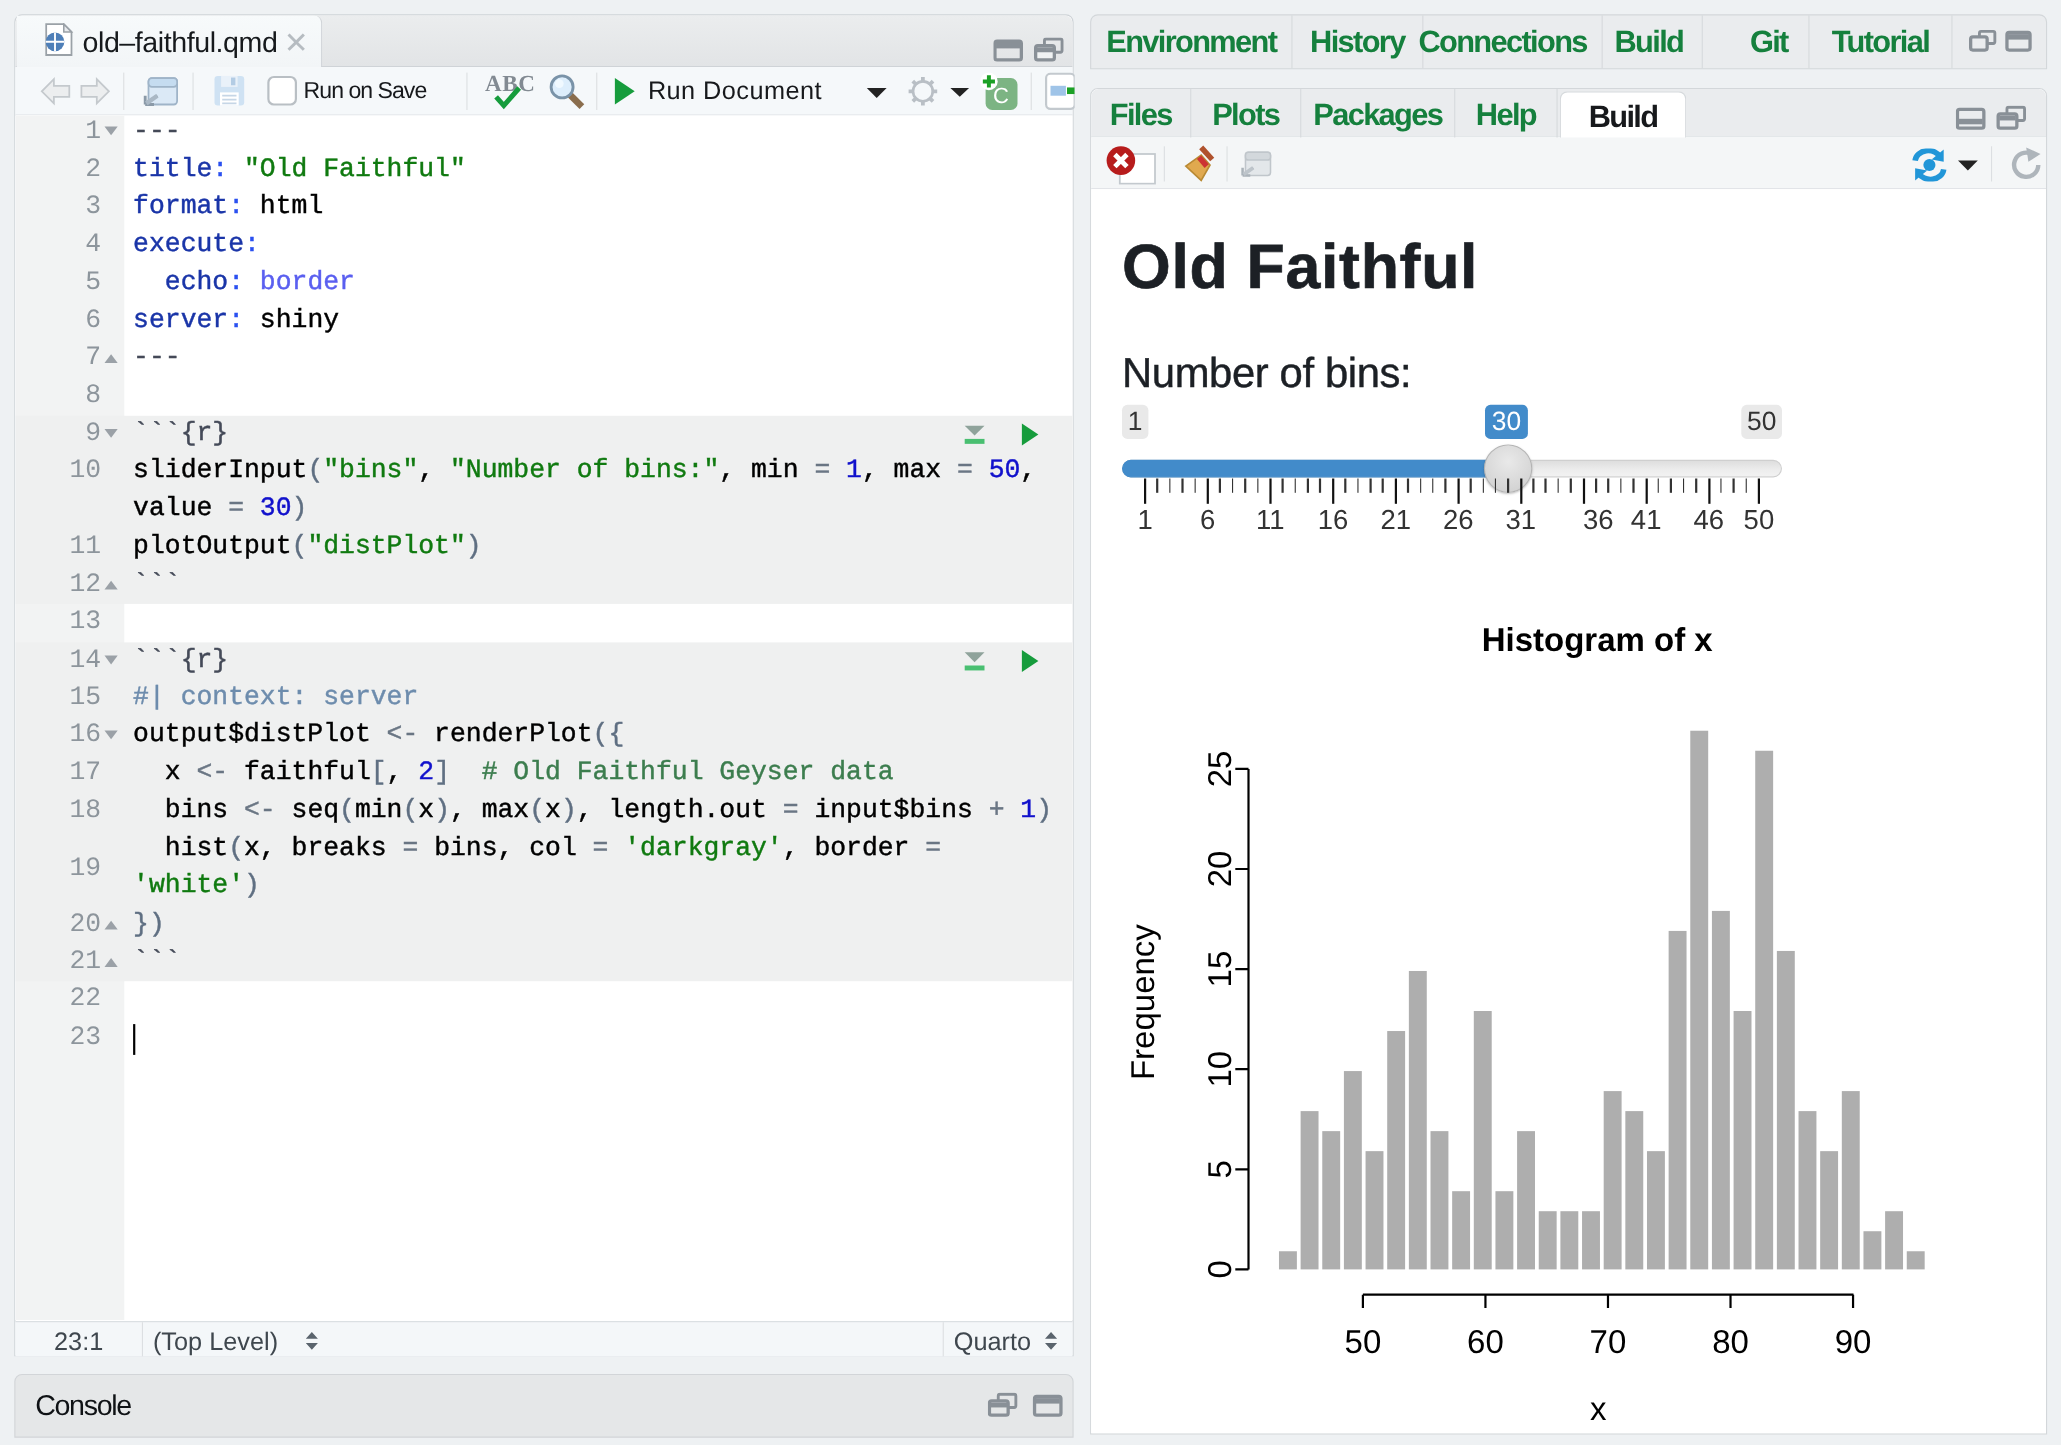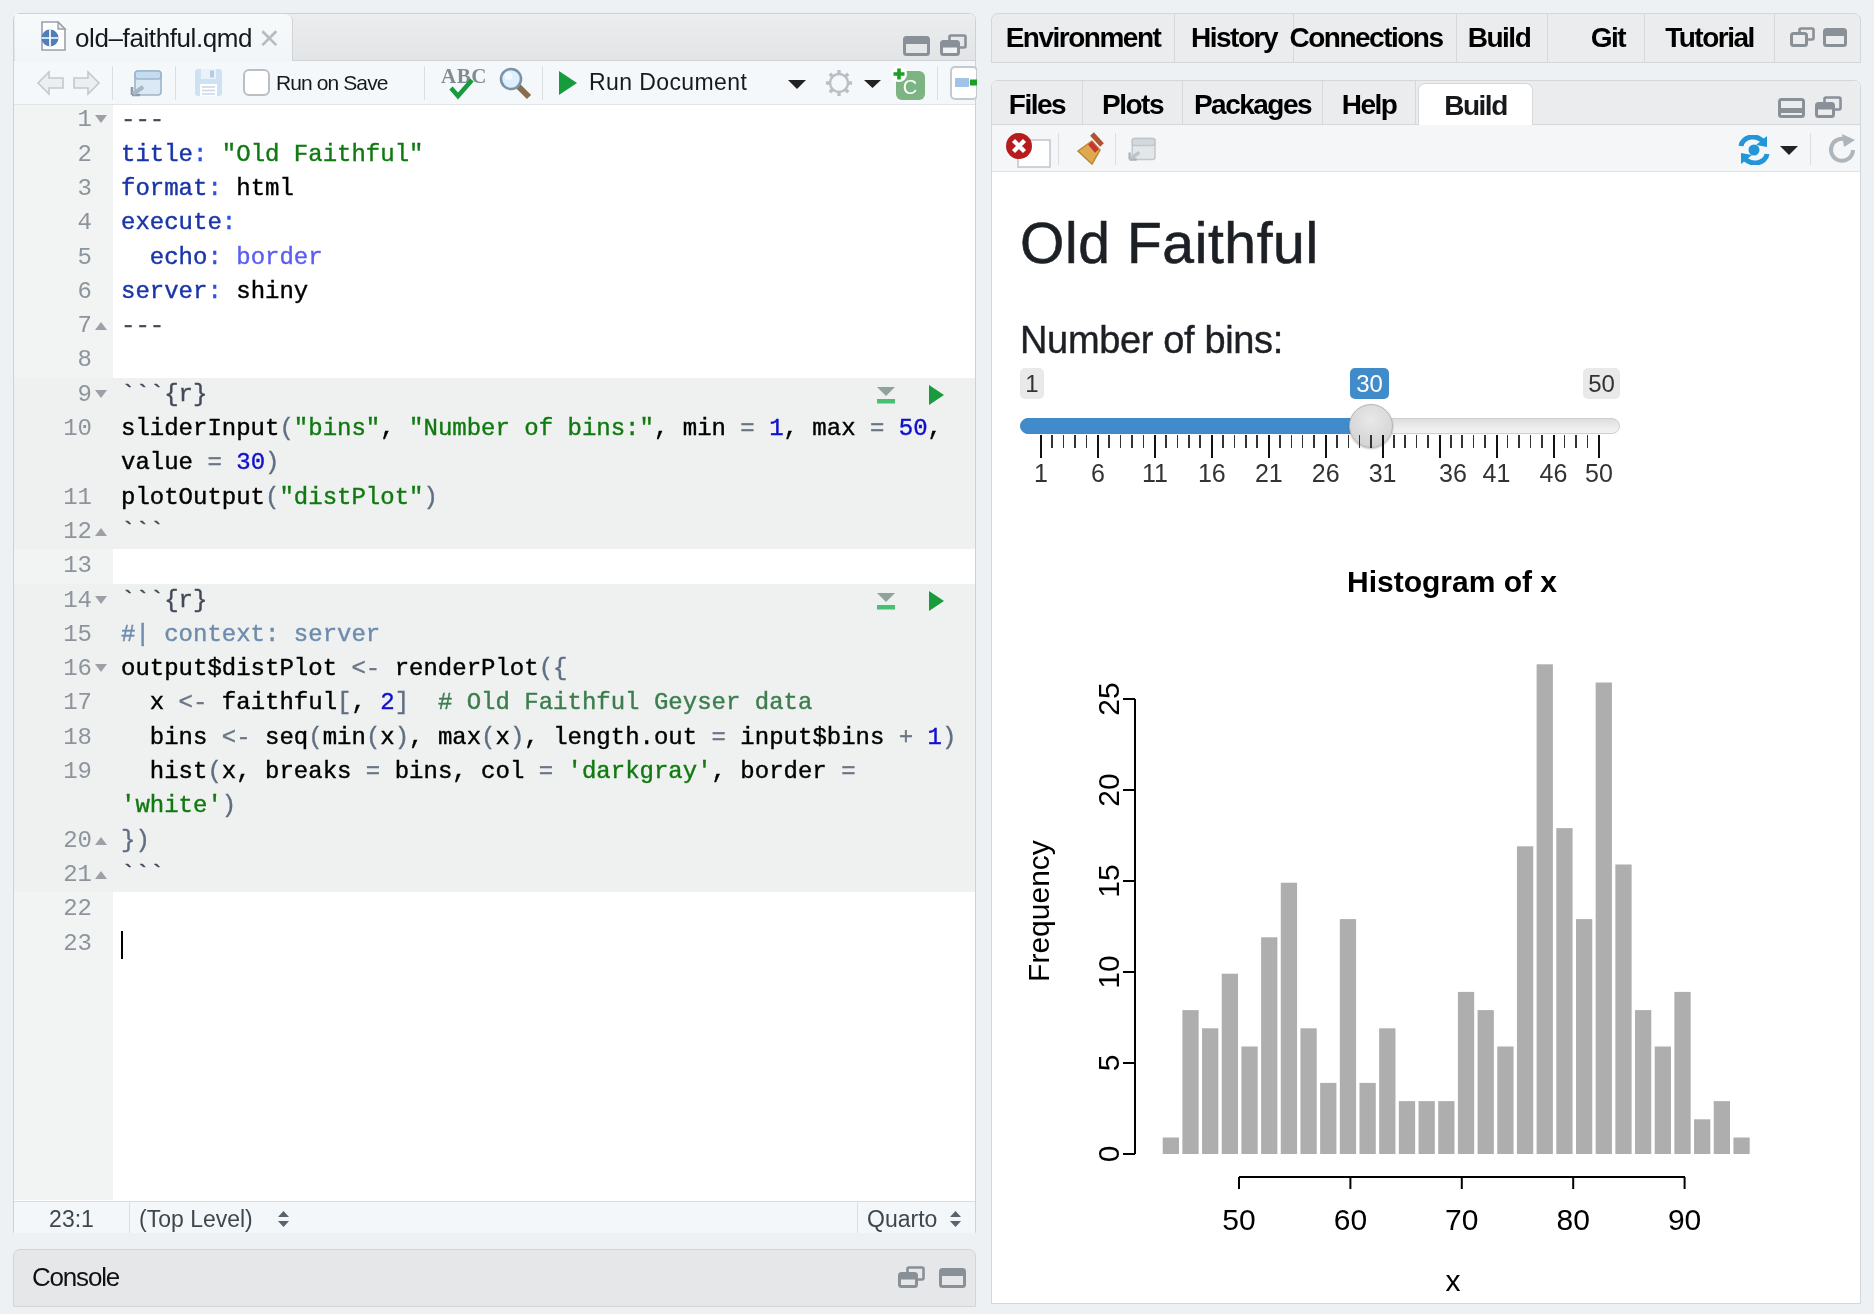--- a/index.html
+++ b/index.html
@@ -24,28 +24,28 @@
 .fu{border-left:6px solid transparent;border-right:6px solid transparent;border-bottom:8px solid #9ba1a7}
 .key{color:#1a35a8}.cl{color:#2a50f0}.str{color:#107a10}.num{color:#1111cc}.cst{color:#5a5ff0}
 .fen{color:#444a58}.op{color:#6a7684}.pa{color:#5f6f82}.cm{color:#3c7d4e}.oc{color:#6d8cad}
 
 #status{left:0;top:1187px;width:961px;height:32px;background:#f4f7f9;border-top:1px solid #d9dde0;font-size:23px;color:#3f474e}
 
 #console{left:13px;top:1249px;width:963px;height:58px;background:#e5e7e8;border:1px solid #d2d5d8;border-radius:7px 7px 0 0}
 #console .ct{left:18px;top:12px;font-size:26px;letter-spacing:-1.2px;color:#0f1215}
 
 #mini{left:991px;top:13px;width:870px;height:50px;background:#eaecee;border:1px solid #d3d7da;border-radius:7px 7px 0 0}
-.rtab{top:0;height:48px;border-right:1px solid #d6d9dc;text-align:center;font-weight:bold;font-size:28px;letter-spacing:-1.5px;color:#000000;line-height:48px}
+.rtab{top:0;height:48px;border-right:1px solid #d6d9dc;text-align:center;font-weight:bold;font-size:28px;letter-spacing:-1.5px;color:#15803d;line-height:48px}
 #rp{left:991px;top:80px;width:870px;height:1224px;background:#fff;border:1px solid #d3d7da;border-radius:7px 7px 0 0}
 #rtabs{left:0;top:0;width:868px;height:44px;background:#eaecee;border-bottom:1px solid #d5d9dc;border-radius:7px 7px 0 0}
 #vtab{left:426px;top:2px;width:115px;height:43px;background:#fff;border:1px solid #d5d9dc;border-bottom:none;border-radius:7px 7px 0 0;text-align:center;font-weight:bold;font-size:28px;letter-spacing:-1.5px;color:#17191c;line-height:43px}
 #rtool{left:0;top:44px;width:868px;height:47px;background:#f4f6f7;border-bottom:1px solid #e0e3e6}
 #rcontent{left:0;top:91px;width:868px;height:1131px;background:#fff;overflow:hidden}
 
-#h1{left:28px;top:38px;font-size:57px;font-weight:400;letter-spacing:0.6px;-webkit-text-stroke:0.6px #1c2025;color:#1c2025}
+#h1{left:28px;top:38px;font-size:57px;font-weight:700;letter-spacing:0.6px;-webkit-text-stroke:0.6px #1c2025;color:#1c2025}
 #lbl{left:28px;top:147px;font-size:38px;font-weight:500;letter-spacing:-0.35px;-webkit-text-stroke:0.4px #1c2025;color:#1c2025}
 .irl{top:196px;height:31px;background:#e9e9e9;border-radius:5px;font-size:24px;color:#333;text-align:center;line-height:31px}
 #irtip{top:196px;height:31px;background:#428bca;border-radius:5px;font-size:24px;color:#fff;text-align:center;line-height:31px}
 #irtrack{left:28px;top:246px;width:600px;height:16px;background:linear-gradient(#dedede,#ededed 60%,#f2f2f2);border:1px solid #cfcfcf;border-radius:8px}
 #irbar{left:28px;top:246px;width:351px;height:16px;background:#428bca;border:1px solid #428bca;border-radius:8px 0 0 8px}
 #irhandle{left:357px;top:232px;width:44px;height:44px;background:radial-gradient(circle at 50% 35%,#e9e9e9,#cdcdcd);border:1px solid #b4b4b4;border-radius:50%;box-shadow:0 1px 2px rgba(0,0,0,.25)}
 .tick{top:263px;width:2px;background:#000}
 .gl{top:287px;font-size:25px;color:#333;text-align:center;width:60px;margin-left:-30px}
 </style></head>
 <body>
@@ -175,21 +175,21 @@
 <div class="abs row" style="top:478.5px"><span class="fen">```{r}</span></div>
 <div class="abs ln" style="top:512.8px">15</div>
 <div class="abs row" style="top:512.8px"><span class="oc">#| context: server</span></div>
 <div class="abs ln" style="top:547.1px">16</div>
 <div class="abs fold fd" style="top:559.1px"></div>
 <div class="abs row" style="top:547.1px">output$distPlot <span class="op">&lt;-</span> renderPlot<span class="pa">({</span></div>
 <div class="abs ln" style="top:581.4px">17</div>
 <div class="abs row" style="top:581.4px">  x <span class="op">&lt;-</span> faithful<span class="pa">[</span>, <span class="num">2</span><span class="pa">]</span>  <span class="cm"># Old Faithful Geyser data</span></div>
 <div class="abs ln" style="top:615.7px">18</div>
 <div class="abs row" style="top:615.7px">  bins <span class="op">&lt;-</span> seq<span class="pa">(</span>min<span class="pa">(</span>x<span class="pa">)</span>, max<span class="pa">(</span>x<span class="pa">)</span>, length.out <span class="op">=</span> input$bins <span class="op">+</span> <span class="num">1</span><span class="pa">)</span></div>
-<div class="abs ln" style="top:650.0px">19</div>
+<div class="abs ln" style="top:668px">19</div>
 <div class="abs row" style="top:650.0px">  hist<span class="pa">(</span>x, breaks <span class="op">=</span> bins, col <span class="op">=</span> <span class="str">'darkgray'</span>, border <span class="op">=</span></div>
 <div class="abs row" style="top:684.3px"><span class="str">'white'</span><span class="pa">)</span></div>
 <div class="abs ln" style="top:718.6px">20</div>
 <div class="abs fold fu" style="top:731.6px"></div>
 <div class="abs row" style="top:718.6px"><span class="pa">})</span></div>
 <div class="abs ln" style="top:752.9px">21</div>
 <div class="abs fold fu" style="top:765.9px"></div>
 <div class="abs row" style="top:752.9px"><span class="fen">```</span></div>
 <div class="abs ln" style="top:787.2px">22</div>
 <div class="abs ln" style="top:821.5px">23</div>

